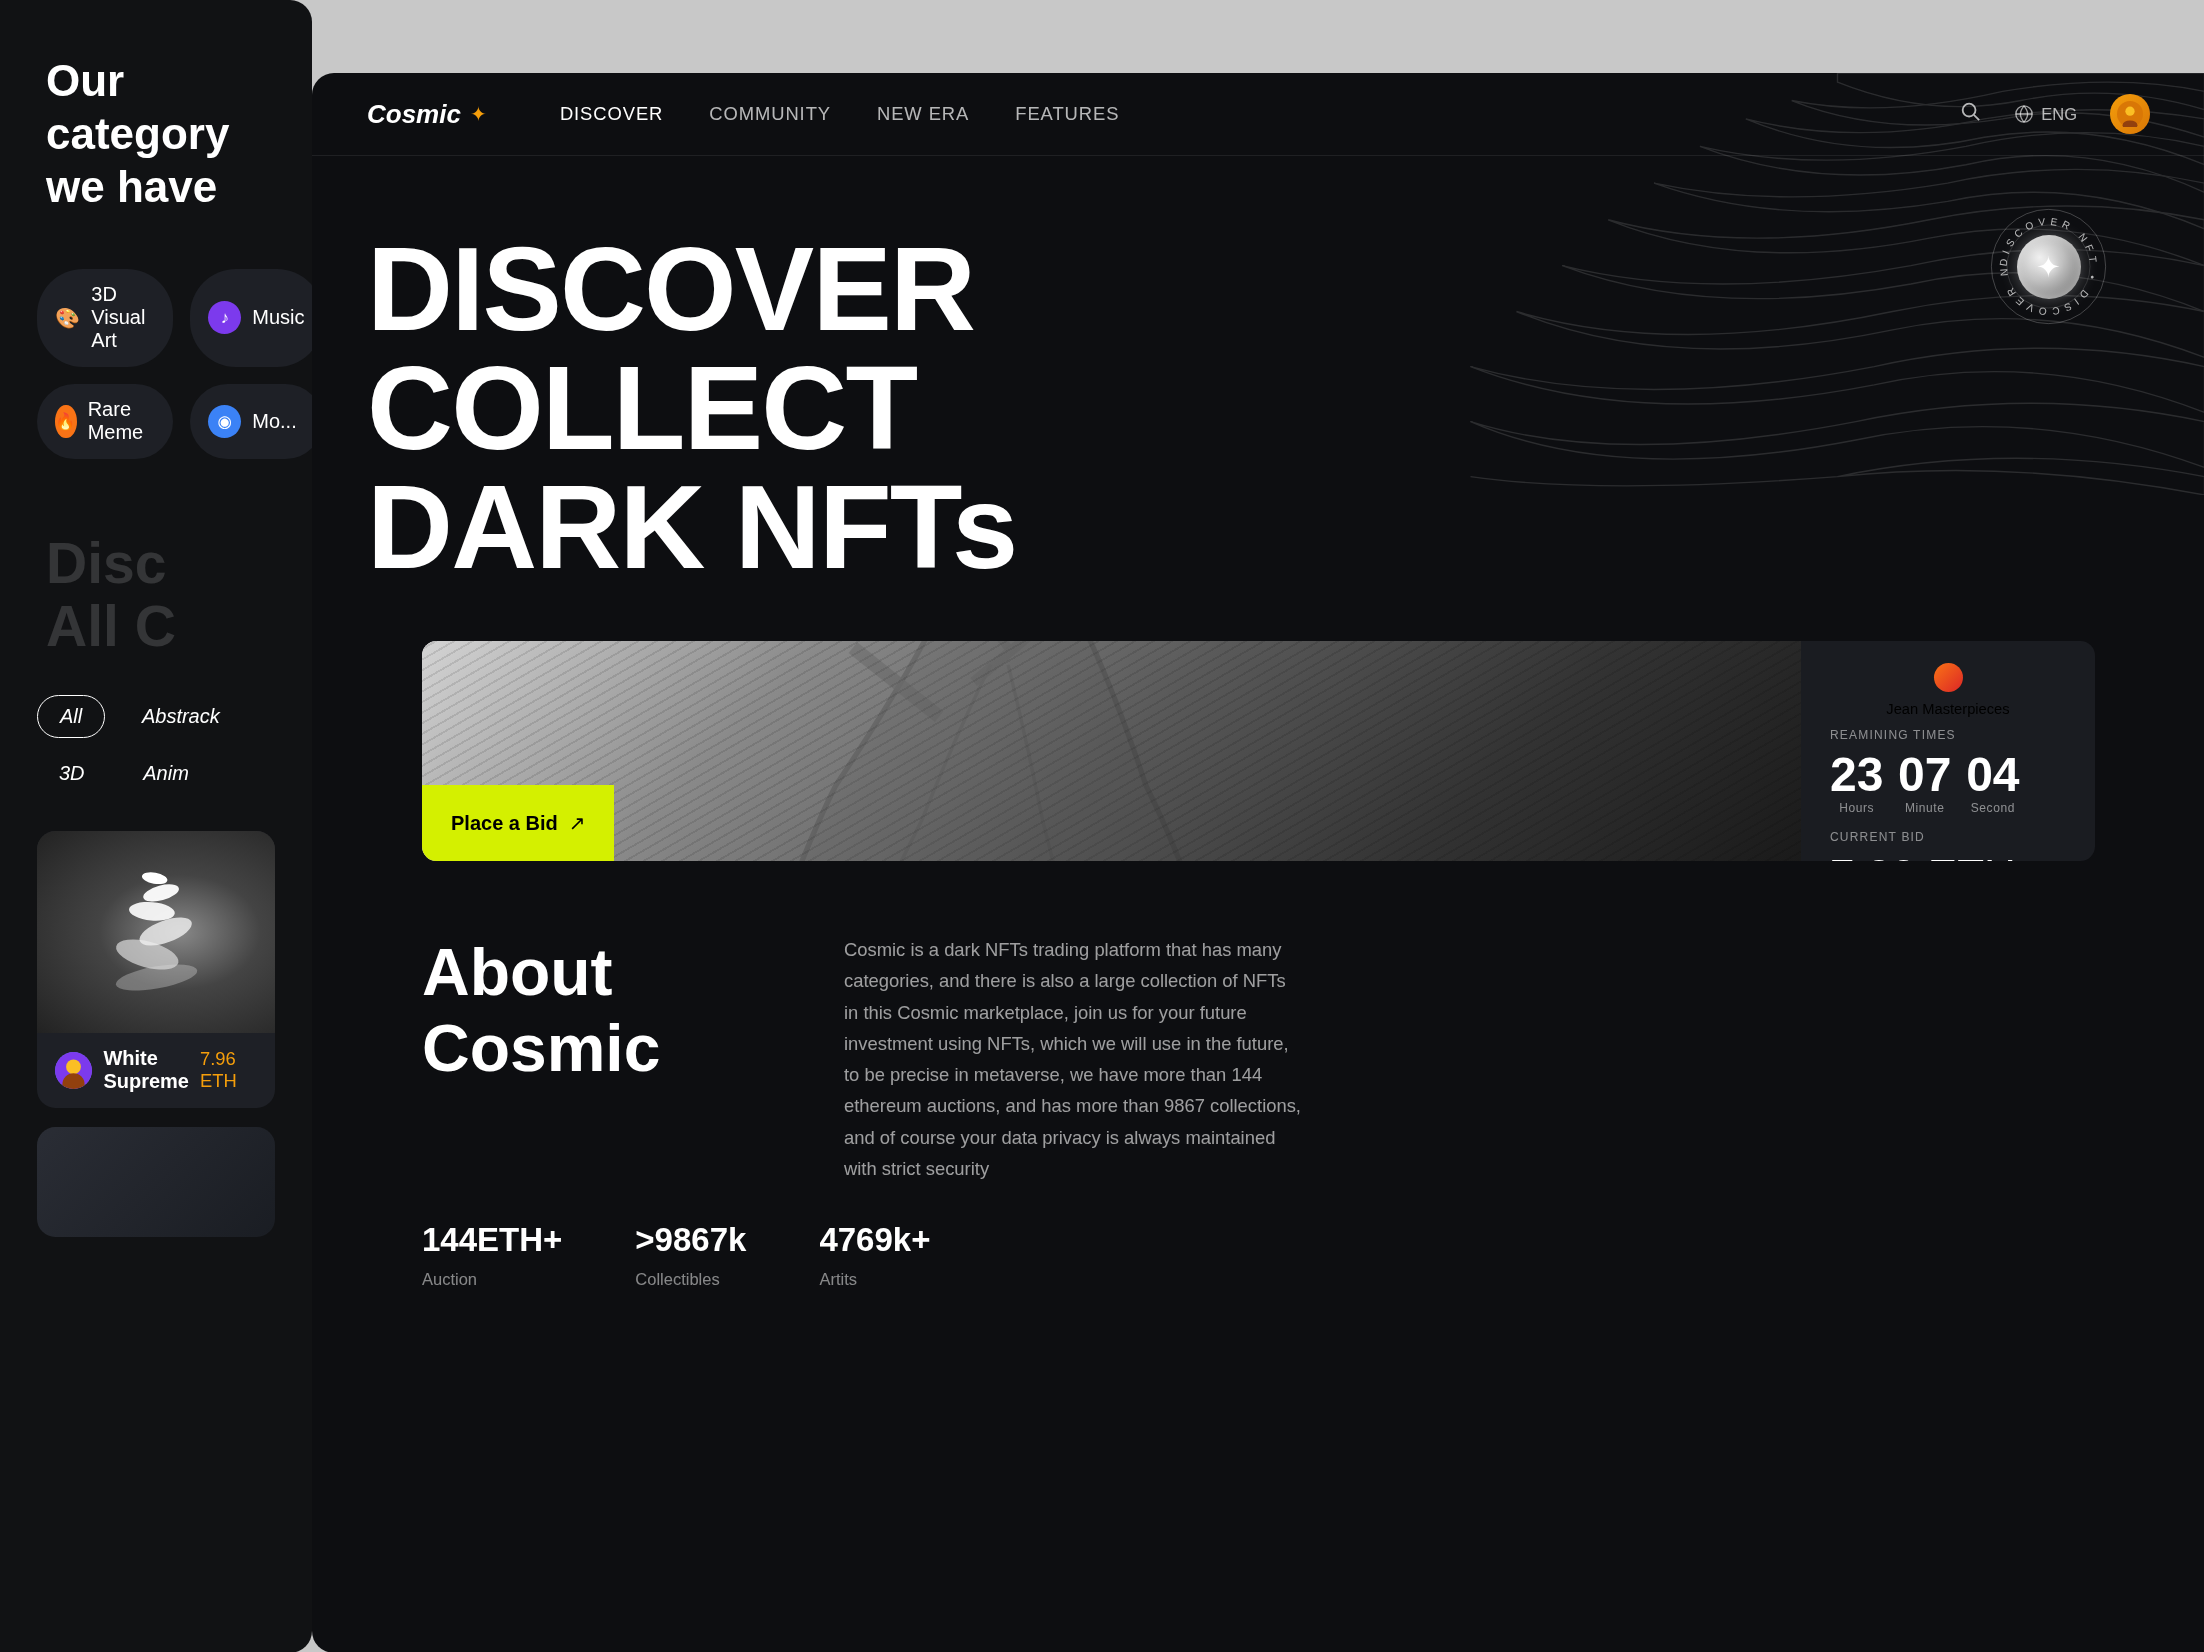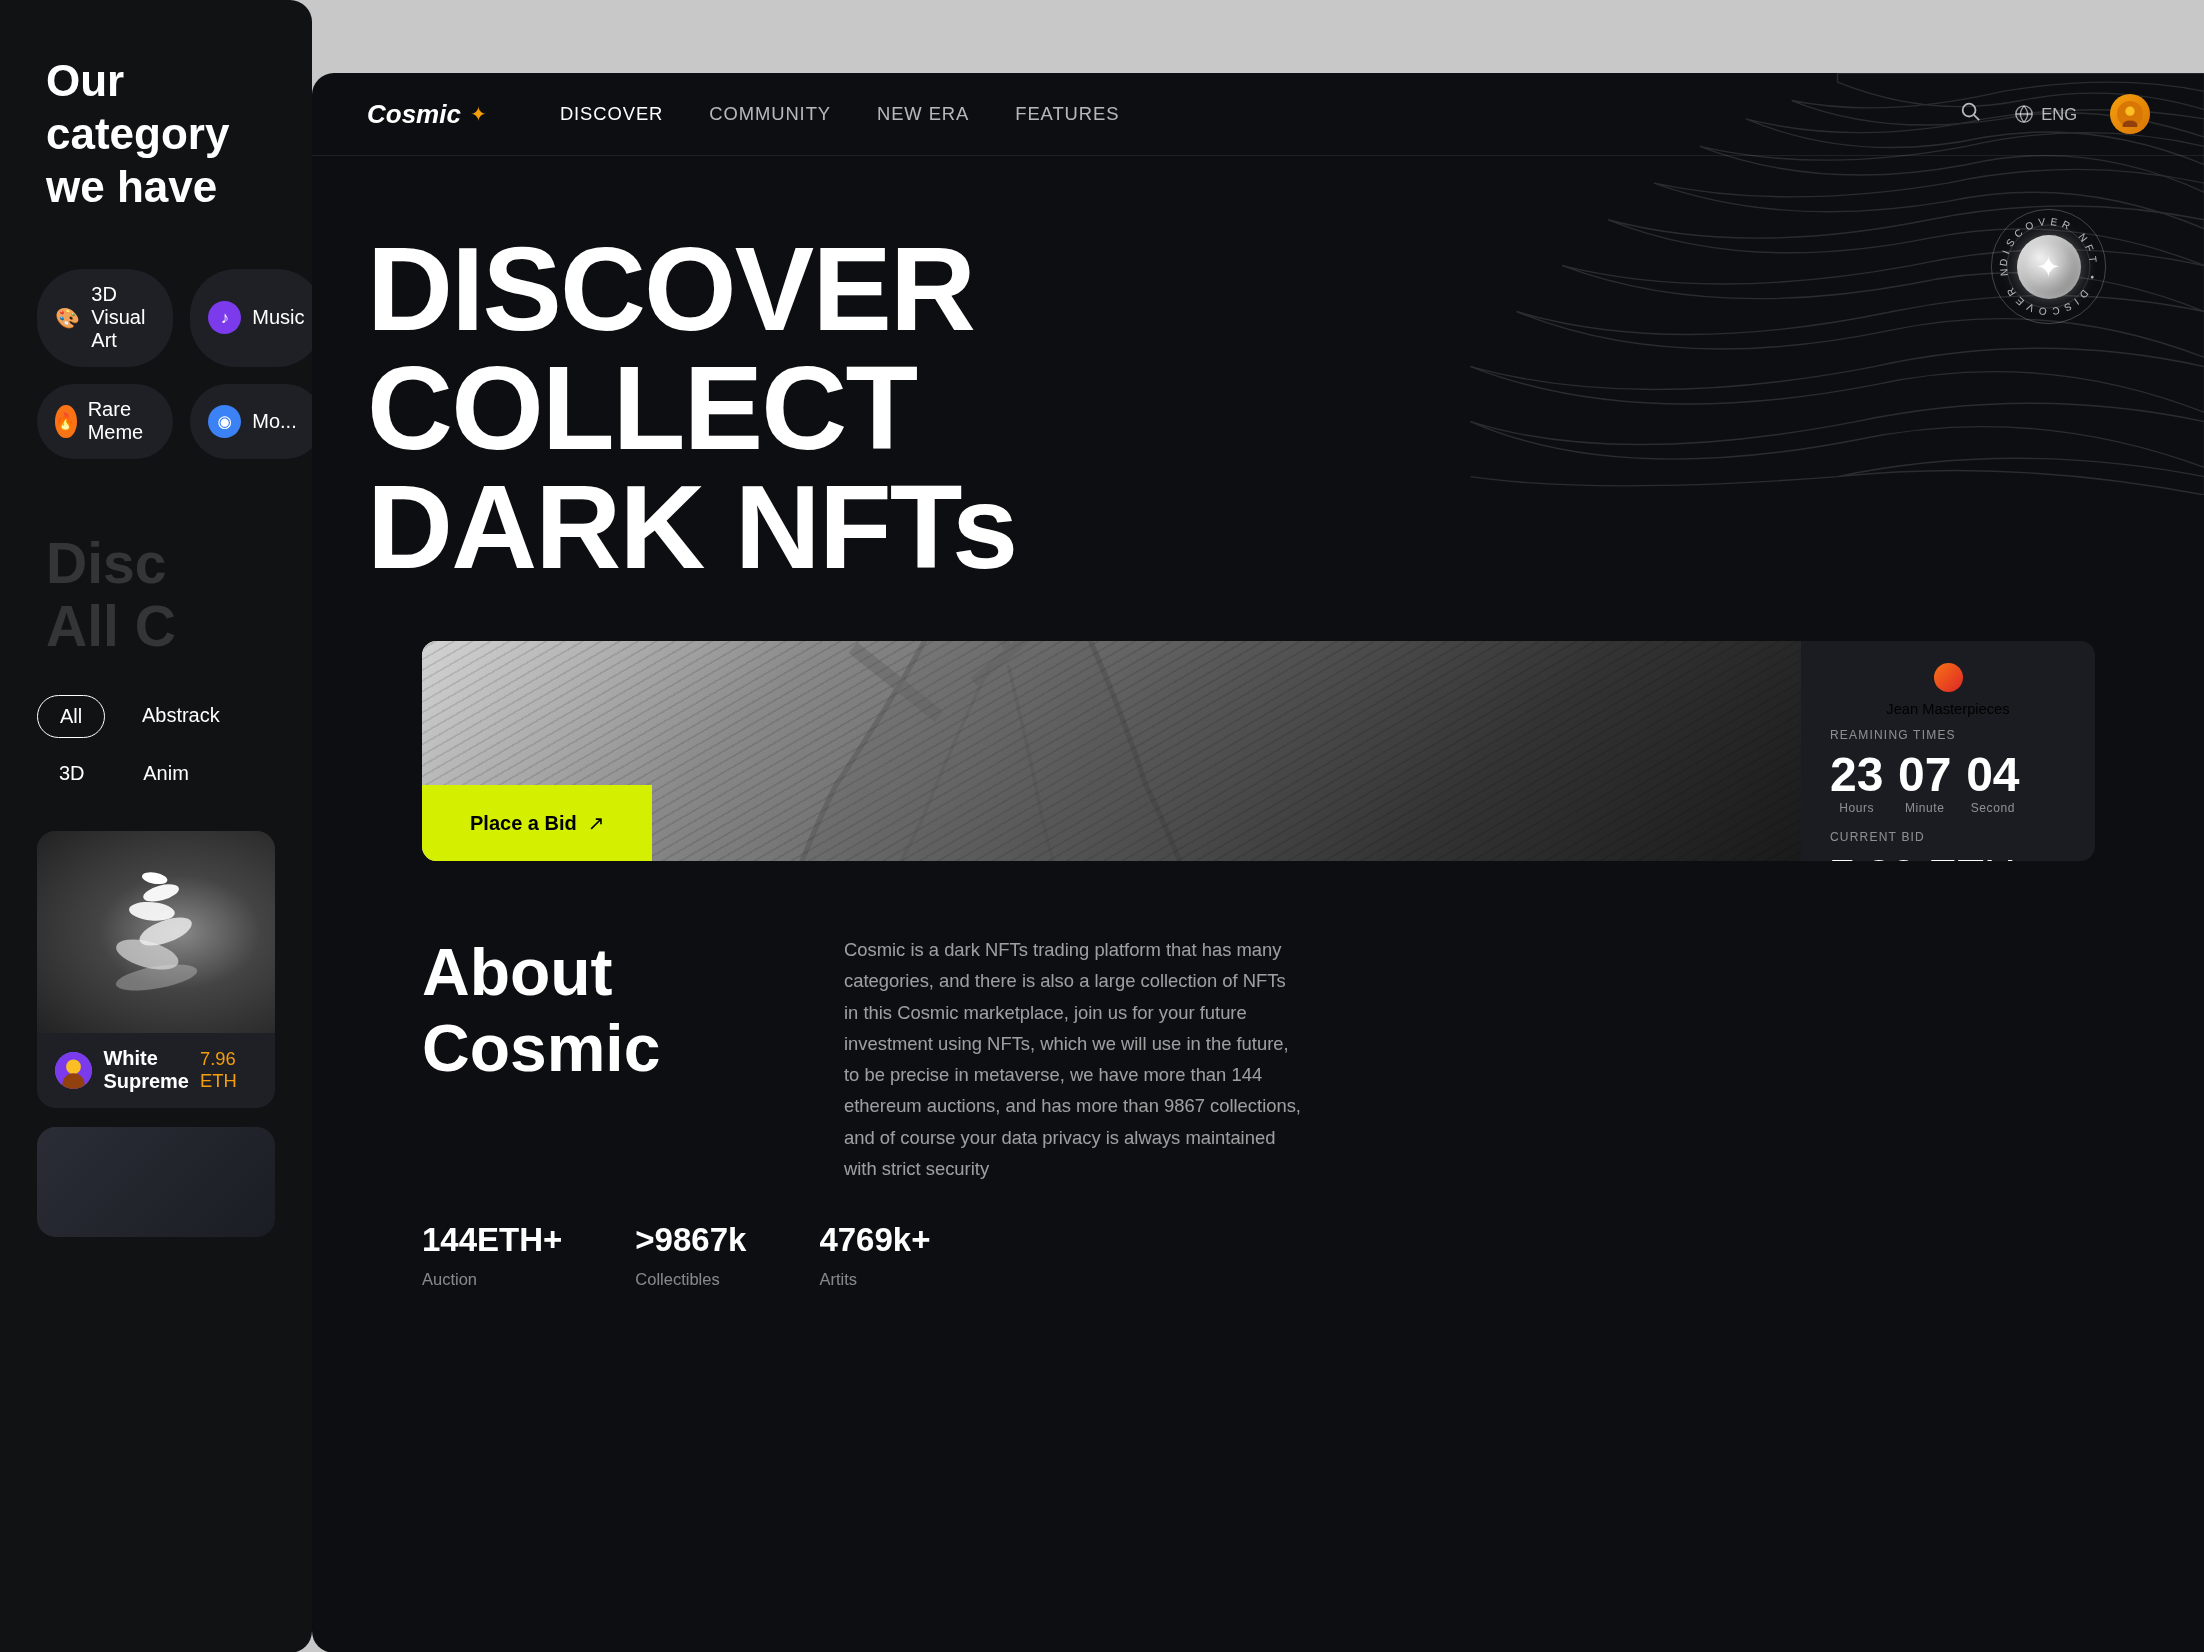--- a/index.html
+++ b/index.html
@@ -75,21 +75,23 @@
       color: rgba(255,255,255,0.15);
       font-size: 57px;
       font-weight: 700;
       line-height: 1.1;
     }
 
     .filter-tabs {
       padding: 18.4px 37px;
       display: flex;
       gap: 14.7px;
+      align-items: center;
       flex-wrap: wrap;
+      font-style: italic;
     }
 
     .filter-tab {
       padding: 9.2px 22px;
       border-radius: 46px;
       font-size: 20px;
       color: #ffffff;
       background: transparent;
       border: none;
       cursor: pointer;
@@ -308,21 +310,21 @@
           rgba(0,0,0,0.1) 9.2px
         ),
         linear-gradient(135deg, #d4d4d4 0%, #8a8a8a 25%, #5a5a5a 50%, #333 75%, #1a1a1a 100%);
     }
 
     .place-bid-btn {
       position: absolute;
       bottom: 0;
       left: 0;
       background: #d4f000;
-      padding: 26px 48px;
+      padding: 26px 29px;
       display: flex;
       align-items: center;
       gap: 11px;
       cursor: pointer;
     }
 
     .place-bid-text {
       color: #000;
       font-size: 20px;
       font-weight: 600;

